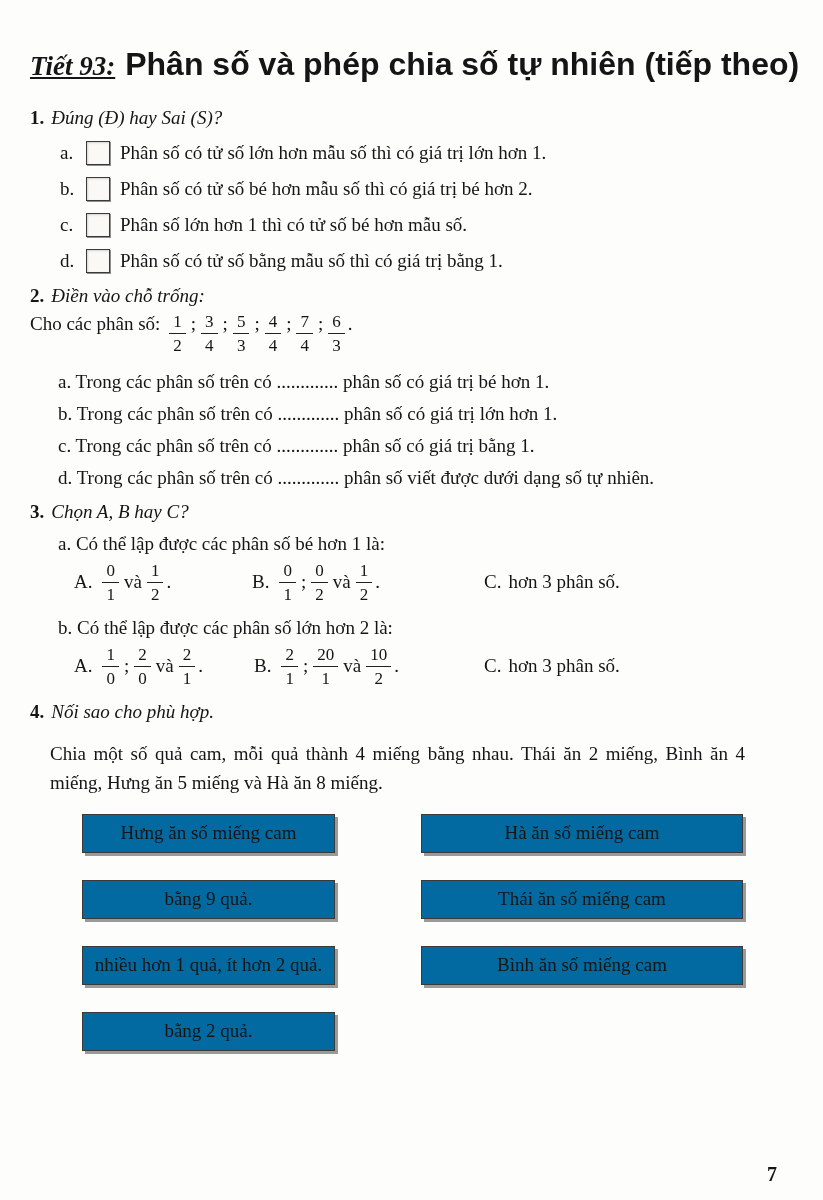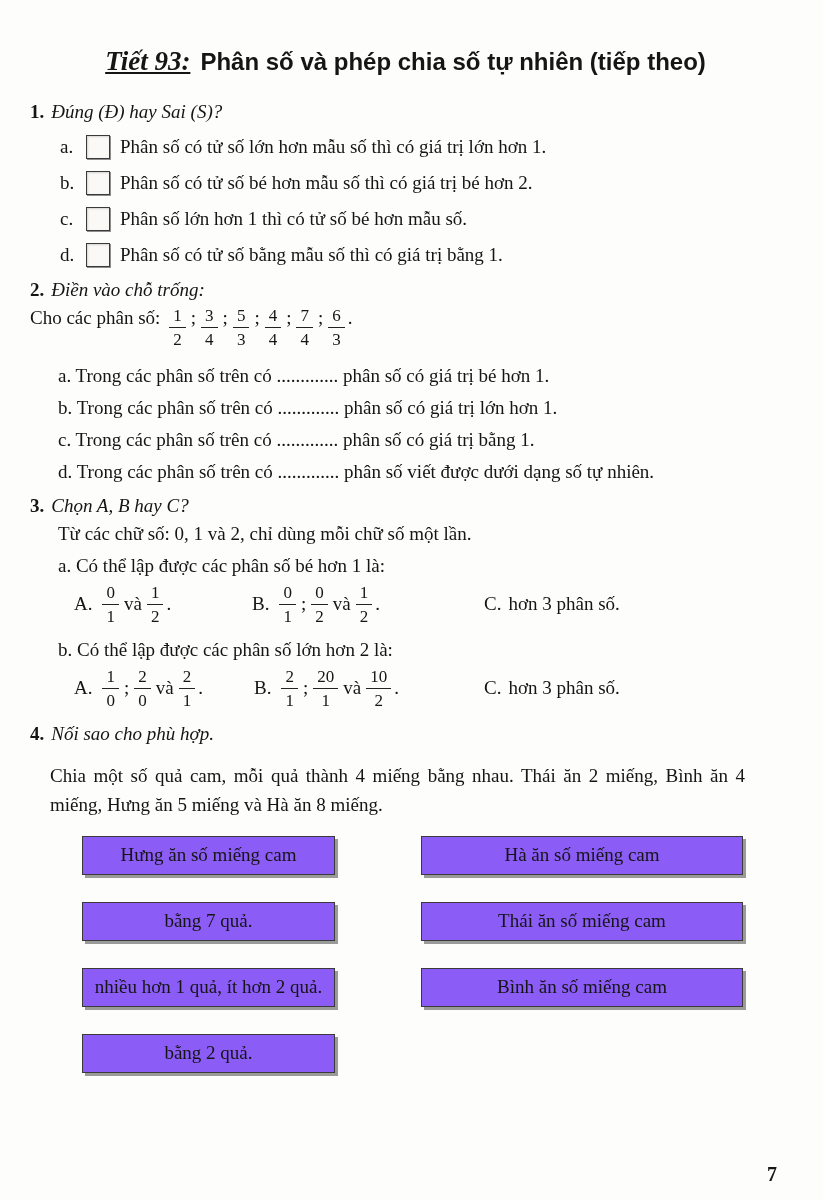--- a/index.html
+++ b/index.html
@@ -15,21 +15,21 @@
     overflow:hidden;
   }
   
   .title { text-align:center; margin-bottom:24px; white-space:nowrap; }
   .title-label {
     font-style:italic; font-weight:bold; text-decoration:underline;
     font-size:27px; margin-right:10px;
   }
   .title-text {
     font-family:"Liberation Sans", sans-serif;
-    font-weight:bold; font-size:24px;
+    font-weight:bold; font-size:32px;
   }
   
   .prob-head { margin:12px 0 6px; }
   .prob-num { font-weight:bold; margin-right:7px; }
   .prob-title { font-style:italic; }
   
   .p1-item { display:flex; align-items:center; margin:12px 0 12px 30px; }
   .letter { width:26px; flex:0 0 26px; }
   .checkbox {
     width:24px; height:24px; flex:0 0 24px;
@@ -60,21 +60,21 @@
   .opt-row-b .opt-a { width:180px; }
   .opt-row-b .opt-b { width:230px; }
   
   .p4-intro { margin:16px 36px 16px 20px; text-align:justify; line-height:1.55; }
   .match-grid {
     display:grid; grid-template-columns:253px 322px;
     column-gap:86px; row-gap:27px;
     margin:14px 0 0 52px;
   }
   .match-box {
-    border:1.6px solid #3a3a3a; background:#8b5cf6;
+    border:1.6px solid #3a3a3a; background:#0369a1;
     box-shadow:3px 3px 0 #9a9a98;
     height:39px; display:flex; align-items:center; justify-content:center;
     text-align:center; cursor:pointer;
   }
   
   .page-num {
     position:absolute; right:46px; bottom:14px;
     font-weight:bold; font-size:20px;
   }
 </style>
@@ -165,21 +165,20 @@
     <div class="p2-item">
       <span>d.</span>
       <span>Trong các phân số trên có ............. phân số viết được dưới dạng số tự nhiên.</span>
     </div>
   </div>
 
   <div>
     <div class="prob-head">
       <span class="prob-num">3.</span><span class="prob-title">Chọn A, B hay C?</span>
     </div>
-    <div class="p3-intro">Từ các chữ số: 0, 1 và 2, chỉ dùng mỗi chữ số một lần.</div>
 
     <div class="prompt">a. Có thể lập được các phân số bé hơn 1 là:</div>
     <div class="opt-row">
       <span class="opt opt-a">
         <span class="opt-label">A.</span>
         <span class="frac">
             <span class="fn">0</span>
             <span class="fd">1</span>
           </span>
         <span class="sep">và</span>
@@ -259,21 +258,21 @@
   </div>
 
   <div>
     <div class="prob-head">
       <span class="prob-num">4.</span><span class="prob-title">Nối sao cho phù hợp.</span>
     </div>
     <div class="p4-intro">Chia một số quả cam, mỗi quả thành 4 miếng bằng nhau. Thái ăn 2 miếng, Bình ăn 4 miếng, Hưng ăn 5 miếng và Hà ăn 8 miếng.</div>
     <div class="match-grid">
       <div class="match-box">Hưng ăn số miếng cam</div>
       <div class="match-box">Hà ăn số miếng cam</div>
-      <div class="match-box">bằng 7 quả.</div>
+      <div class="match-box">bằng 9 quả.</div>
       <div class="match-box">Thái ăn số miếng cam</div>
       <div class="match-box">nhiều hơn 1 quả, ít hơn 2 quả.</div>
       <div class="match-box">Bình ăn số miếng cam</div>
       <div class="match-box">bằng 2 quả.</div>
     </div>
   </div>
 
   <div class="page-num">7</div>
 </div>
 

